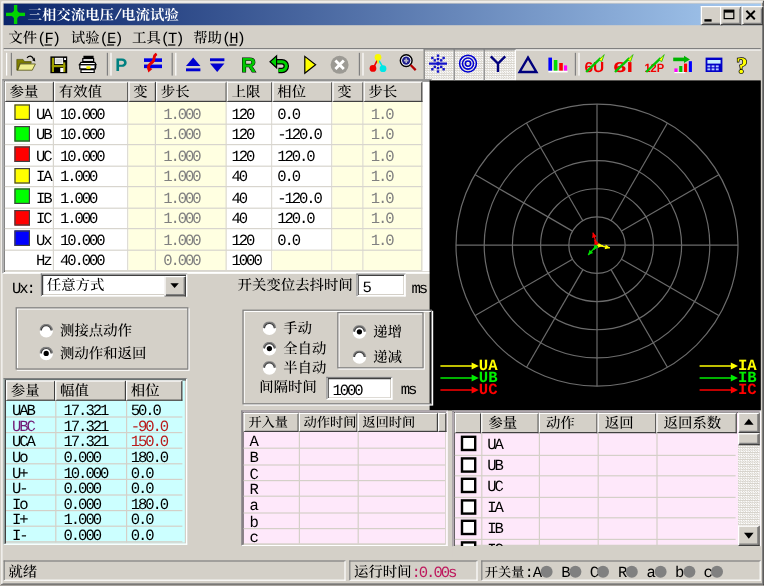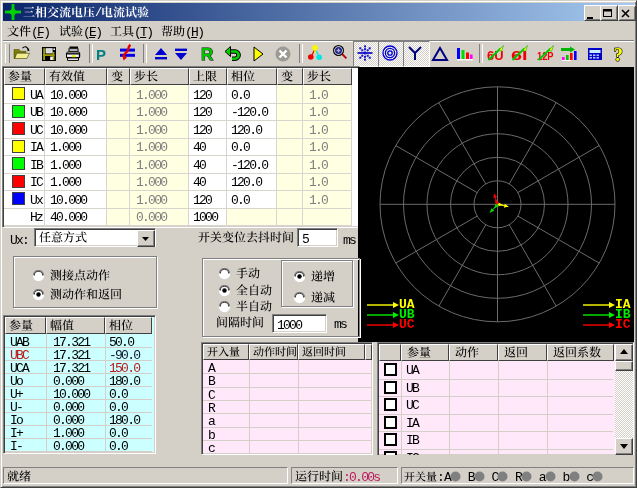--- a/index.html
+++ b/index.html
@@ -575,23 +575,23 @@
     <div style="position:absolute;left:105px;top:317px;width:47px;height:17px;background:#d4d0c8;border:1px solid;border-color:#fff #404040 #404040 #fff;box-sizing:border-box"></div>
     <svg style="position:absolute;left:109px;top:319px;" width="26" height="14" fill="#000">
       <use href="#g26" transform="translate(0,10.56) scale(0.1)"></use>
       <use href="#g27" transform="translate(12,10.56) scale(0.1)"></use>
     </svg>
     <div style="position:absolute;left:5px;top:347px;width:147px;height:1px;background:#d4d0c8"></div>
     <div style="position:absolute;left:10px;top:335px;font:13px 'Liberation Mono',monospace;letter-spacing:-1.75px;color:#000;line-height:15px;white-space:pre;">UAB</div>
     <div style="position:absolute;left:53px;top:335px;font:13px 'Liberation Mono',monospace;letter-spacing:-1.75px;color:#000;line-height:15px;white-space:pre;">17.321</div>
     <div style="position:absolute;left:109px;top:335px;font:13px 'Liberation Mono',monospace;letter-spacing:-1.75px;color:#000;line-height:15px;white-space:pre;">50.0</div>
     <div style="position:absolute;left:5px;top:360px;width:147px;height:1px;background:#d4d0c8"></div>
-    <div style="position:absolute;left:10px;top:348px;font:13px 'Liberation Mono',monospace;letter-spacing:-1.75px;color:#b91c1c;line-height:15px;white-space:pre;">UBC</div>
+    <div style="position:absolute;left:10px;top:348px;font:13px 'Liberation Mono',monospace;letter-spacing:-1.75px;color:#701a75;line-height:15px;white-space:pre;">UBC</div>
     <div style="position:absolute;left:53px;top:348px;font:13px 'Liberation Mono',monospace;letter-spacing:-1.75px;color:#000;line-height:15px;white-space:pre;">17.321</div>
-    <div style="position:absolute;left:109px;top:348px;font:13px 'Liberation Mono',monospace;letter-spacing:-1.75px;color:#0f172a;line-height:15px;white-space:pre;">-90.0</div>
+    <div style="position:absolute;left:109px;top:348px;font:13px 'Liberation Mono',monospace;letter-spacing:-1.75px;color:#b91c1c;line-height:15px;white-space:pre;">-90.0</div>
     <div style="position:absolute;left:5px;top:373px;width:147px;height:1px;background:#d4d0c8"></div>
     <div style="position:absolute;left:10px;top:361px;font:13px 'Liberation Mono',monospace;letter-spacing:-1.75px;color:#000;line-height:15px;white-space:pre;">UCA</div>
     <div style="position:absolute;left:53px;top:361px;font:13px 'Liberation Mono',monospace;letter-spacing:-1.75px;color:#000;line-height:15px;white-space:pre;">17.321</div>
     <div style="position:absolute;left:109px;top:361px;font:13px 'Liberation Mono',monospace;letter-spacing:-1.75px;color:#b91c1c;line-height:15px;white-space:pre;">150.0</div>
     <div style="position:absolute;left:5px;top:386px;width:147px;height:1px;background:#d4d0c8"></div>
     <div style="position:absolute;left:10px;top:374px;font:13px 'Liberation Mono',monospace;letter-spacing:-1.75px;color:#000;line-height:15px;white-space:pre;">Uo</div>
     <div style="position:absolute;left:53px;top:374px;font:13px 'Liberation Mono',monospace;letter-spacing:-1.75px;color:#000;line-height:15px;white-space:pre;">0.000</div>
     <div style="position:absolute;left:109px;top:374px;font:13px 'Liberation Mono',monospace;letter-spacing:-1.75px;color:#000;line-height:15px;white-space:pre;">180.0</div>
     <div style="position:absolute;left:5px;top:399px;width:147px;height:1px;background:#d4d0c8"></div>
     <div style="position:absolute;left:10px;top:387px;font:13px 'Liberation Mono',monospace;letter-spacing:-1.75px;color:#000;line-height:15px;white-space:pre;">U+</div>

